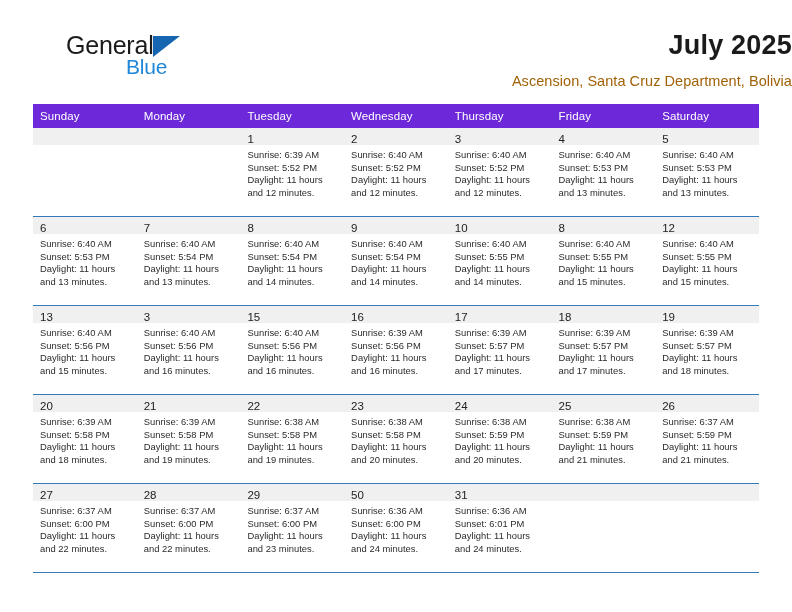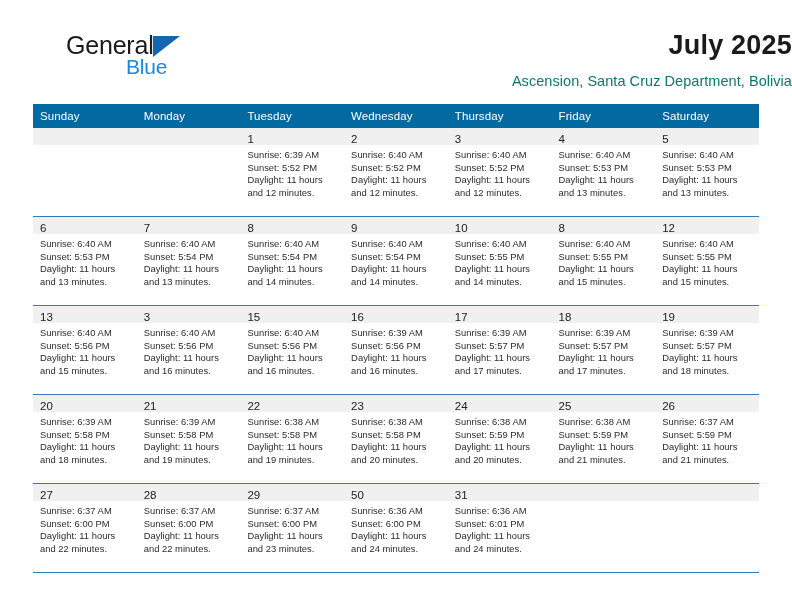--- a/index.html
+++ b/index.html
@@ -67,37 +67,37 @@
   }
   .cal-title {
     font-size: 27px;
     color: #1b1b1b;
     line-height: 34px;
     font-weight: bold;
     letter-spacing: 0.2px;
   }
   .cal-subtitle {
     font-size: 14.5px;
-    color: #0f766e;
+    color: #a16207;
     line-height: 20px;
     margin-top: 9px;
     letter-spacing: 0.05px;
   }
 
   
   .calendar {
     position: absolute;
     left: 33px;
     top: 104px;
     width: 726px;
     border-collapse: collapse;
     table-layout: fixed;
   }
   .calendar th {
-    background: #0369a1;
+    background: #6d28d9;
     color: #ffffff;
     font-size: 11.5px;
     font-weight: normal;
     text-align: left;
     padding: 6px 0 6px 7px;
     height: 21px;
     letter-spacing: 0.1px;
   }
   .calendar td {
     vertical-align: top;

